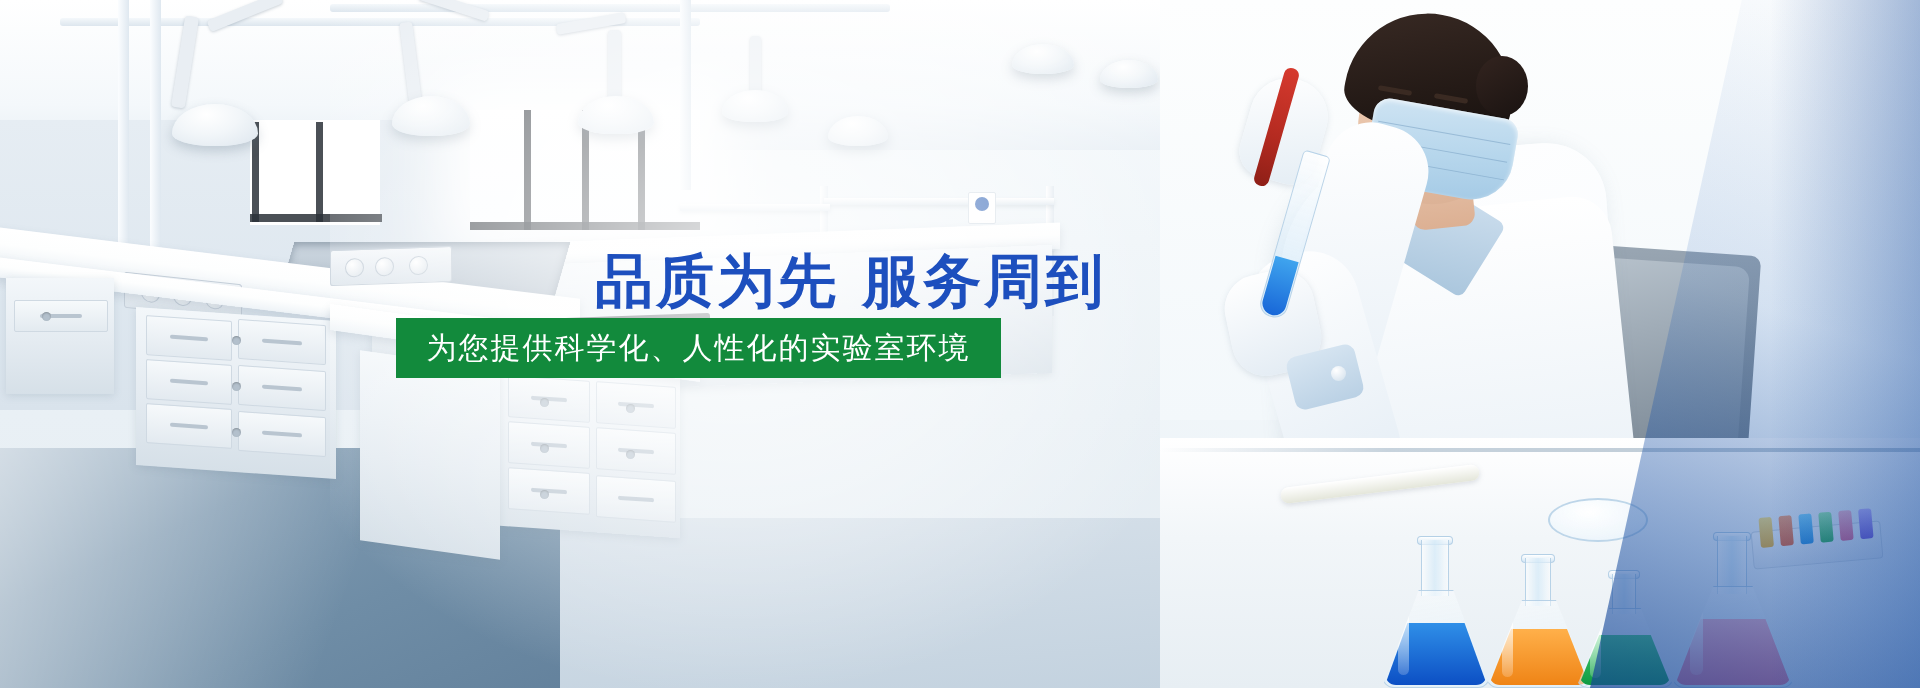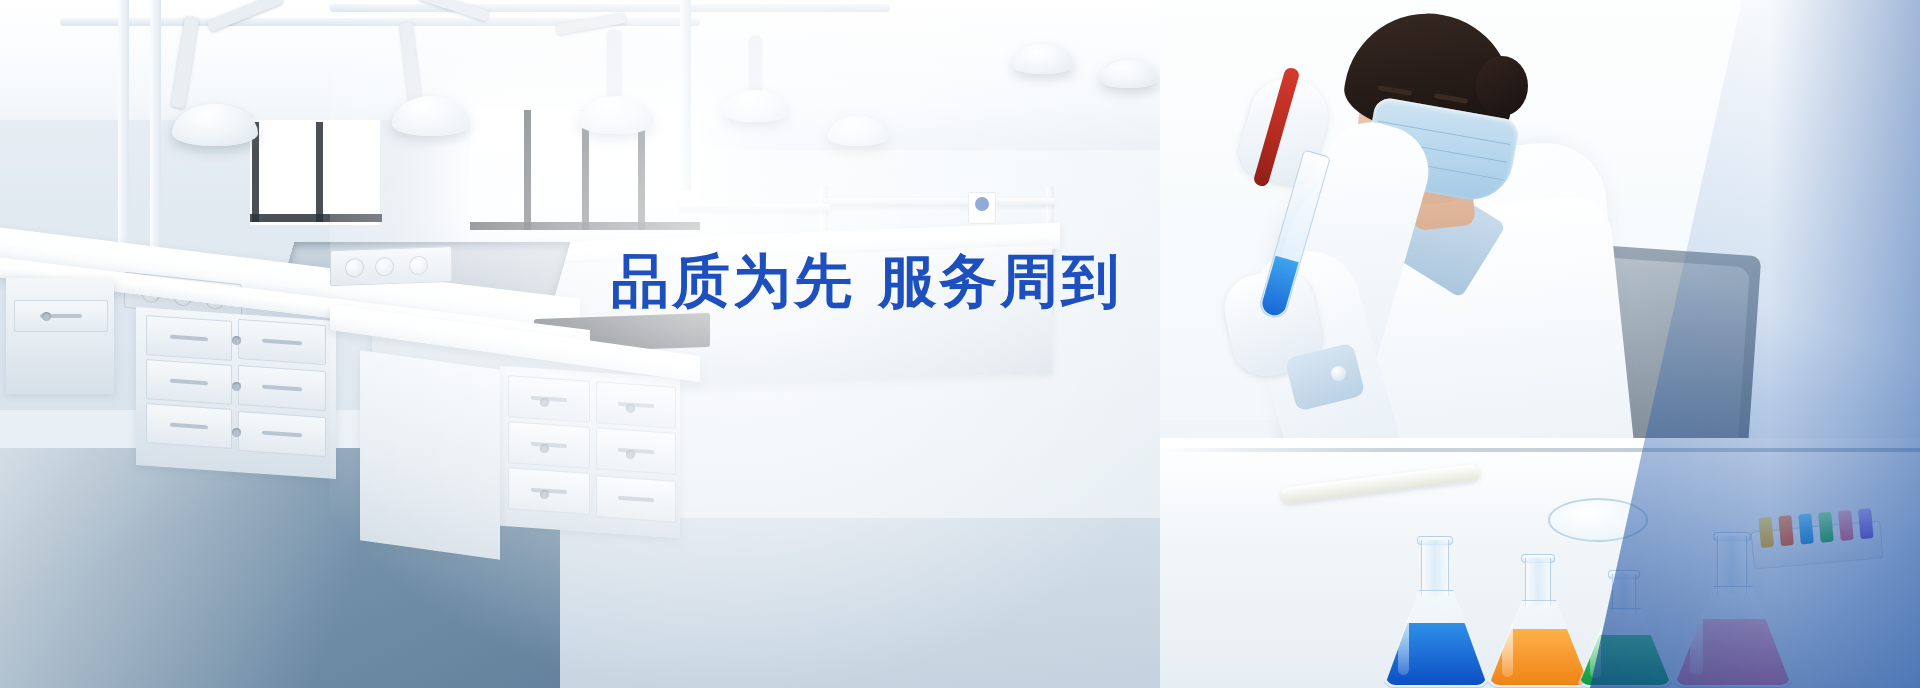--- a/index.html
+++ b/index.html
@@ -356,21 +356,20 @@
 
   .cn-head{
     position:absolute;left:595px;top:250px;
     font-family:"DejaVu Sans","Liberation Sans",sans-serif;
     font-size:58px;
     font-weight:700;
     letter-spacing:3px;
     color:#1d4fbe;
     white-space:nowrap;
     line-height:1.1;
-    margin-left:16px;
   }
 
   .green-bar{
     position:absolute;left:396px;top:318px;
     width:605px;height:60px;
     background:#128a3c;
     display:flex;align-items:center;justify-content:center;
   }
   .green-bar-text{
     font-family:"DejaVu Sans","Liberation Sans",sans-serif;
@@ -582,16 +581,19 @@
       <div class="wedge2"></div>
     </div>
 
   </div>
 
   <div class="text-layer">
 
 
     <div class="cn-head">品质为先 服务周到</div>
 
+    <div class="green-bar">
+      <span class="green-bar-text">为您提供科学化、人性化的实验室环境</span>
+    </div>
 
   </div>
 
 </div>
 
 </body></html>

